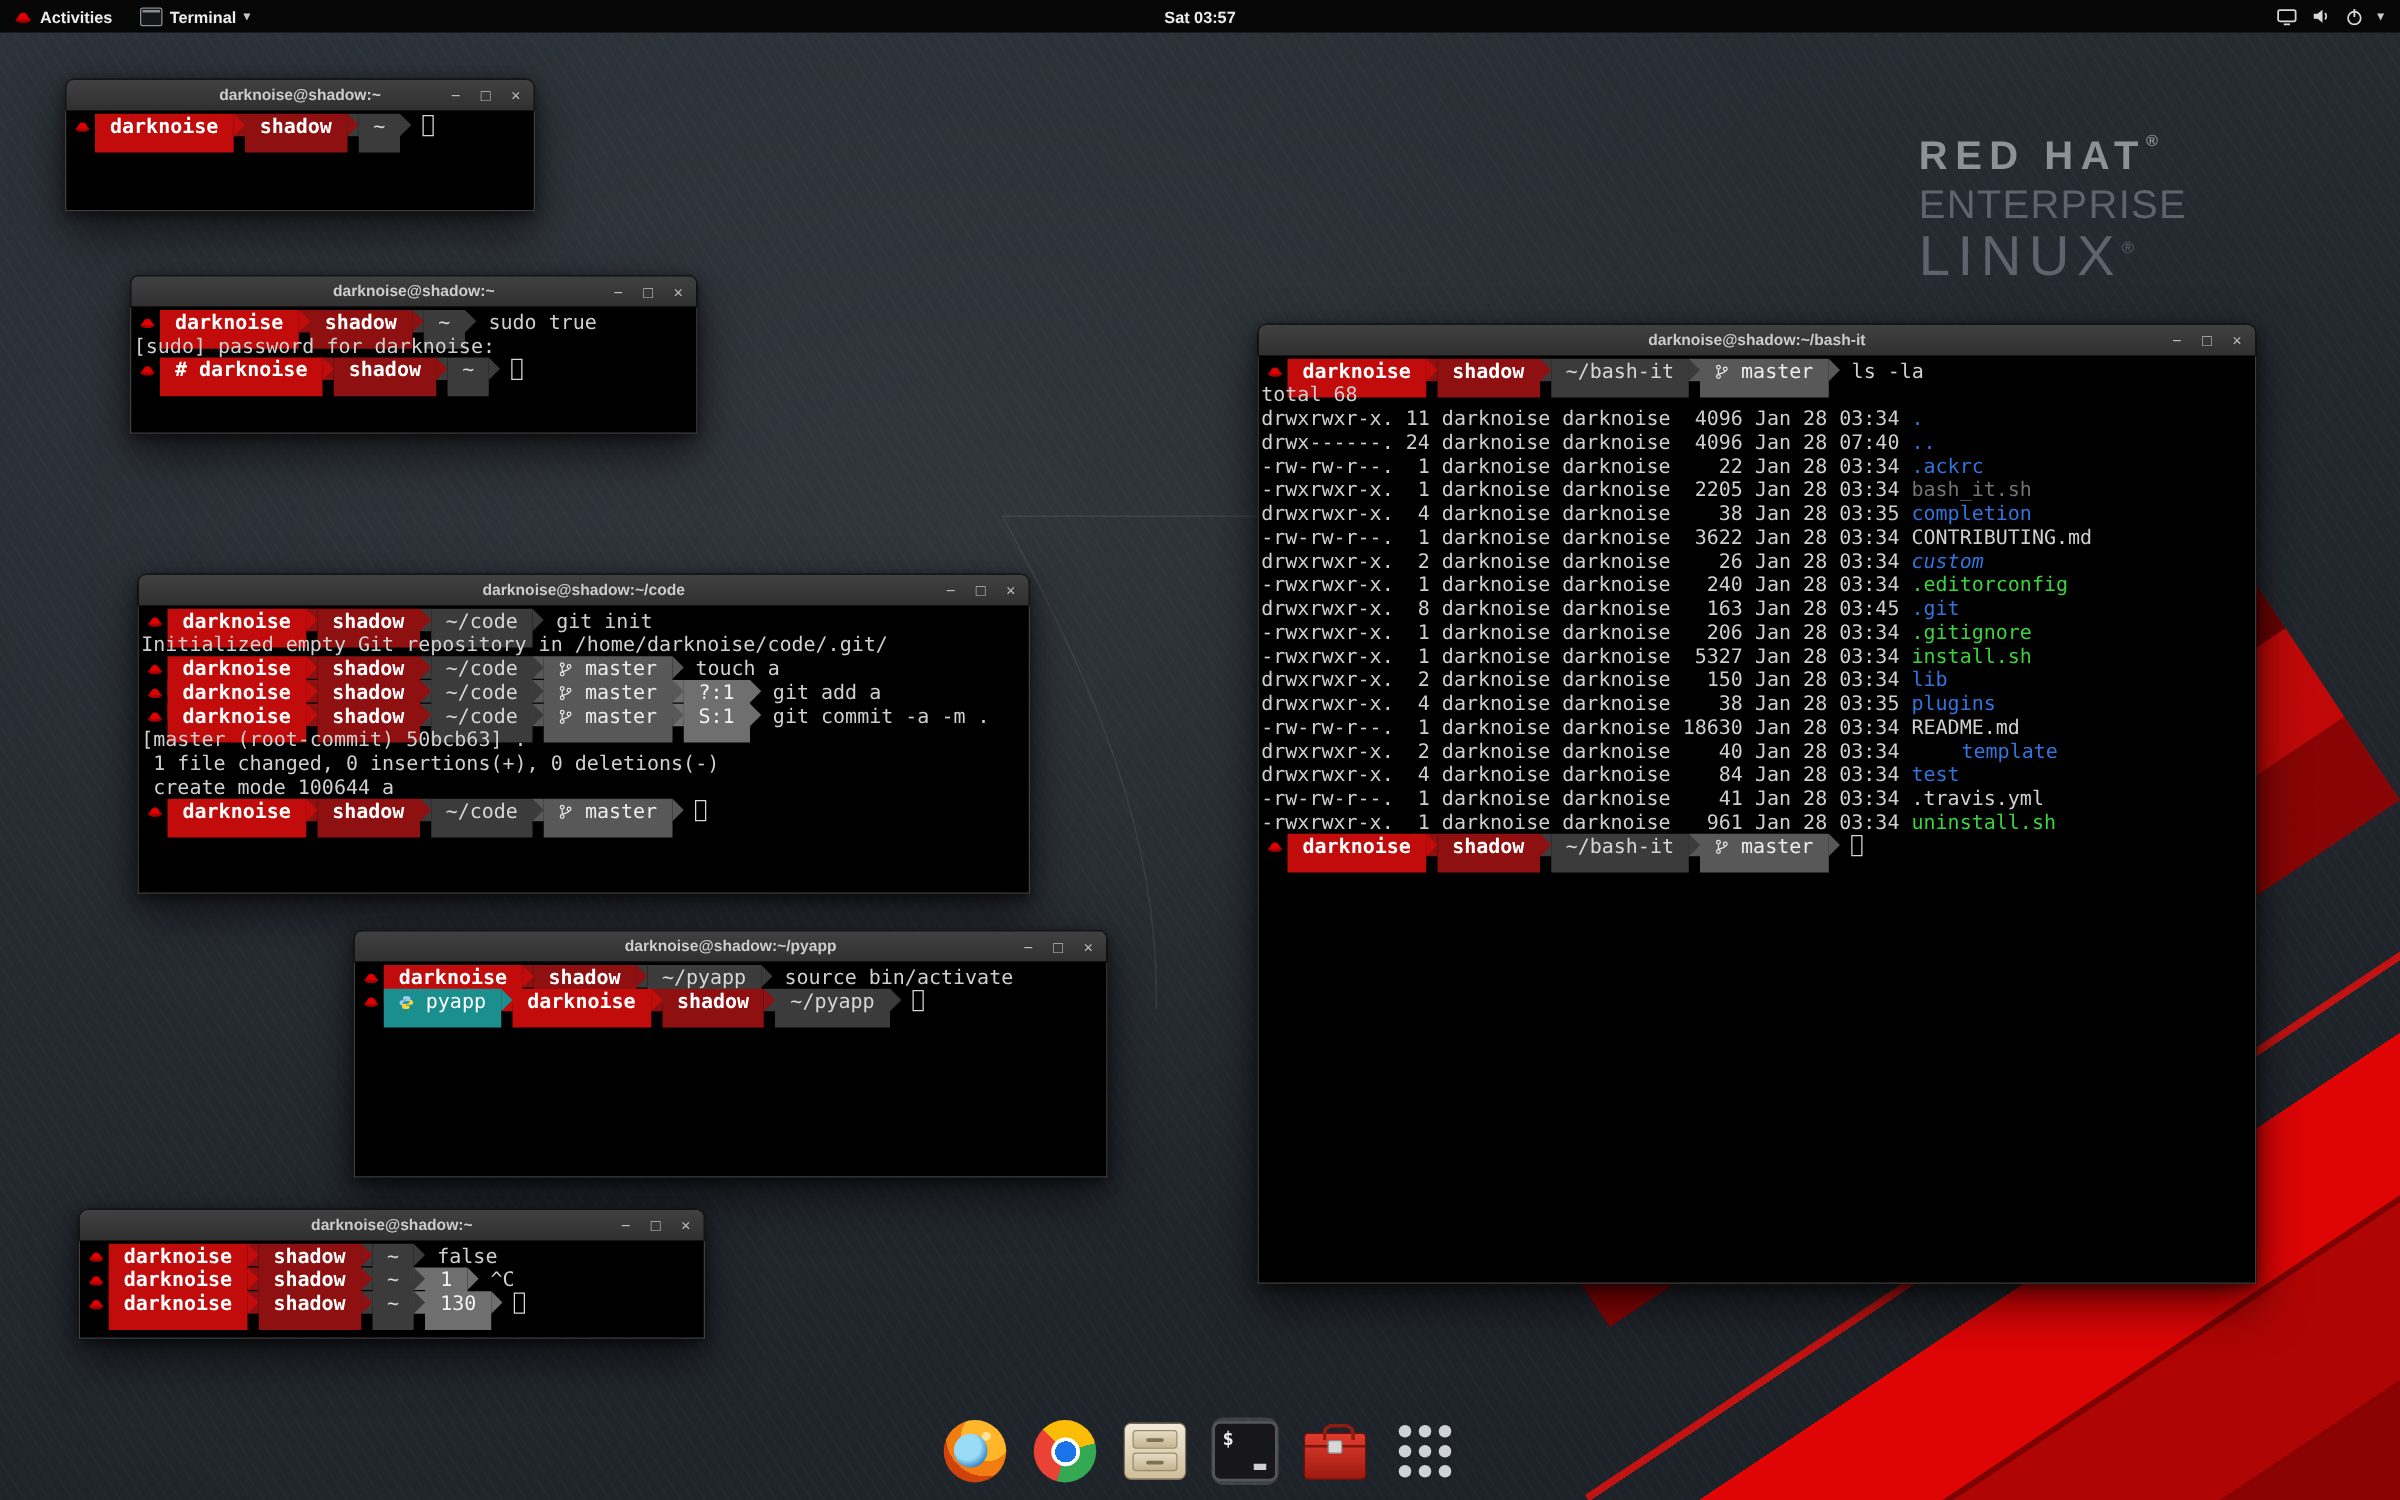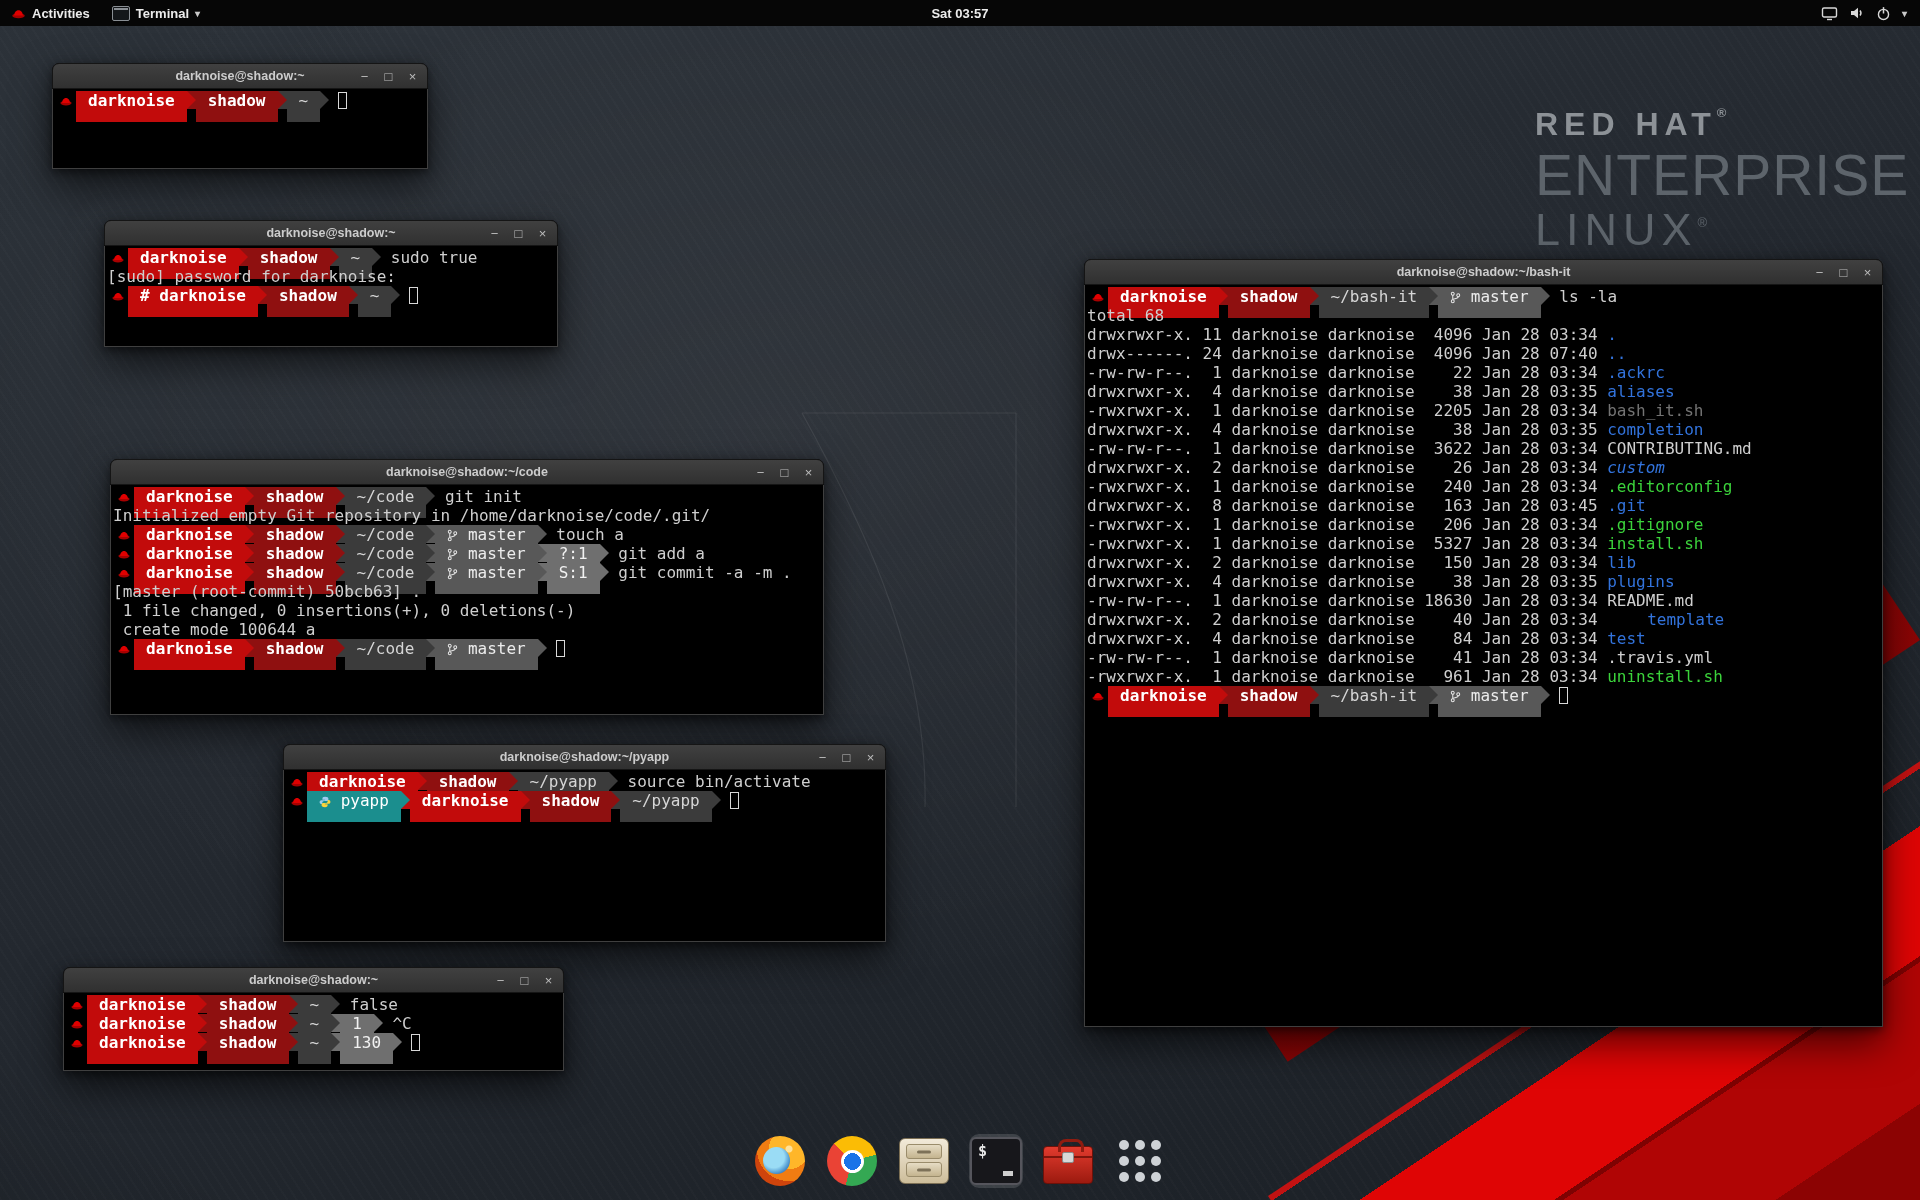--- a/index.html
+++ b/index.html
@@ -19,21 +19,21 @@
       background:linear-gradient(to bottom,#8e0303 0 80px,#c90707 80px 165px,#6d0101 165px 260px);opacity:.95;}
   .r1{left:1268px;top:1196px;width:1750px;height:950px;transform:rotate(-33.7deg);
       background:linear-gradient(to bottom,
         #c21212 0 6px, rgba(0,0,0,0) 6px 54px,
         #df0505 54px 162px, #7e0202 162px 167px,
         #b00505 167px 285px, #8c0303 285px 430px,
         #6a0101 430px 640px, #9c0404 640px 950px);}
   .wall-lines{position:absolute;left:0;top:0;z-index:1;}
   .brand{position:absolute;left:1535px;top:106px;z-index:2;line-height:1;}
   .brand-l1{font-size:32px;font-weight:bold;letter-spacing:6px;color:#8d9297;}
-  .brand-l2{font-size:57px;font-weight:normal;letter-spacing:1px;color:#5d646b;margin-top:7px;}
+  .brand-l2{font-size:32px;font-weight:normal;letter-spacing:1px;color:#5d646b;margin-top:7px;}
   .brand-l3{font-size:45px;font-weight:normal;letter-spacing:6px;color:#5d646b;margin-top:3px;}
   .reg{font-size:13px;vertical-align:18px;letter-spacing:0;color:inherit;}
   
   .topbar{position:absolute;top:0;left:0;right:0;height:26px;background:#060606;z-index:100;
           display:flex;align-items:center;color:#ececec;font-size:13px;font-weight:bold;}
   .tb-item{display:flex;align-items:center;gap:6px;height:100%;padding:0 11px;}
   .tb-clock{position:absolute;left:50%;transform:translateX(-50%);}
   .tb-right{margin-left:auto;display:flex;align-items:center;gap:11px;padding:0 13px;height:100%;}
   .caret{font-size:10px;color:#c9c9c9;}
   .mini-term{width:16px;height:13px;background:#14171a;border:1px solid #8a8f94;border-radius:2px;position:relative;}
@@ -278,21 +278,21 @@
             <ellipse cx="8" cy="10.4" rx="6.4" ry="2.6" fill="#a80000"></ellipse>
             <path d="M3.6 10.2 C3.6 6.2 6.1 4.6 8 4.6 C9.9 4.6 12.4 6.2 12.4 10.2 Z" fill="#e00000"></path>
           </svg></span><span class="pseg" style="background: rgb(194, 11, 11); color: rgb(255, 255, 255); font-weight: bold;">darknoise</span><span class="parrow" style="border-left-color: rgb(194, 11, 11); background-color: rgb(143, 16, 16);"></span><span class="pseg" style="background: rgb(143, 16, 16); color: rgb(255, 255, 255); font-weight: bold;">shadow</span><span class="parrow" style="border-left-color: rgb(143, 16, 16); background-color: rgb(59, 59, 59);"></span><span class="pseg" style="background: rgb(59, 59, 59); color: rgb(214, 214, 214);">~</span><span class="parrow" style="border-left-color: rgb(59, 59, 59); background-color: rgb(111, 111, 111);"></span><span class="pseg" style="background: rgb(111, 111, 111); color: rgb(242, 242, 242);">1</span><span class="parrow" style="border-left-color: rgb(111, 111, 111); background-color: transparent;"></span><span class="ptext"> ^C</span></div>
       <div class="tline"><span class="hat-ic"><svg width="14" height="14" viewBox="0 0 16 16">
             <ellipse cx="8" cy="10.4" rx="6.4" ry="2.6" fill="#a80000"></ellipse>
             <path d="M3.6 10.2 C3.6 6.2 6.1 4.6 8 4.6 C9.9 4.6 12.4 6.2 12.4 10.2 Z" fill="#e00000"></path>
           </svg></span><span class="pseg" style="background: rgb(194, 11, 11); color: rgb(255, 255, 255); font-weight: bold;">darknoise</span><span class="parrow" style="border-left-color: rgb(194, 11, 11); background-color: rgb(143, 16, 16);"></span><span class="pseg" style="background: rgb(143, 16, 16); color: rgb(255, 255, 255); font-weight: bold;">shadow</span><span class="parrow" style="border-left-color: rgb(143, 16, 16); background-color: rgb(59, 59, 59);"></span><span class="pseg" style="background: rgb(59, 59, 59); color: rgb(214, 214, 214);">~</span><span class="parrow" style="border-left-color: rgb(59, 59, 59); background-color: rgb(111, 111, 111);"></span><span class="pseg" style="background: rgb(111, 111, 111); color: rgb(242, 242, 242);">130</span><span class="parrow" style="border-left-color: rgb(111, 111, 111); background-color: transparent;"></span><span class="cursor"></span></div>
     </div>
 </div>
 
-<div class="window" style="left:1084px;top:259px;width:799px;height:768px;z-index:30;">
+<div class="window" style="left:1006px;top:259px;width:799px;height:768px;z-index:30;">
   <div class="titlebar">
     <span class="title">darknoise@shadow:~/bash-it</span>
     <span class="controls">
       <span class="wbtn">−</span>
       <span class="wbtn">□</span>
       <span class="wbtn">×</span>
     </span>
   </div>
   <div class="term-body">
       <div class="tline"><span class="hat-ic"><svg width="14" height="14" viewBox="0 0 16 16">
@@ -301,21 +301,20 @@
           </svg></span><span class="pseg" style="background: rgb(194, 11, 11); color: rgb(255, 255, 255); font-weight: bold;">darknoise</span><span class="parrow" style="border-left-color: rgb(194, 11, 11); background-color: rgb(143, 16, 16);"></span><span class="pseg" style="background: rgb(143, 16, 16); color: rgb(255, 255, 255); font-weight: bold;">shadow</span><span class="parrow" style="border-left-color: rgb(143, 16, 16); background-color: rgb(59, 59, 59);"></span><span class="pseg" style="background: rgb(59, 59, 59); color: rgb(214, 214, 214);">~/bash-it</span><span class="parrow" style="border-left-color: rgb(59, 59, 59); background-color: rgb(88, 88, 88);"></span><span class="pseg" style="background: rgb(88, 88, 88); color: rgb(236, 236, 236);"><svg width="11" height="13" viewBox="0 0 12 14">
             <circle cx="3" cy="3" r="1.6" fill="none" stroke="#e8e8e8" stroke-width="1.1"></circle>
             <circle cx="3" cy="11" r="1.6" fill="none" stroke="#e8e8e8" stroke-width="1.1"></circle>
             <circle cx="9" cy="4.5" r="1.6" fill="none" stroke="#e8e8e8" stroke-width="1.1"></circle>
             <path d="M3 4.6 L3 9.4 M9 6.1 C9 8.6 3.4 7.9 3 9.4" fill="none" stroke="#e8e8e8" stroke-width="1.1"></path>
           </svg> master</span><span class="parrow" style="border-left-color: rgb(88, 88, 88); background-color: transparent;"></span><span class="ptext"> ls -la</span></div>
       <div class="tline"><span class="ptext">total 68</span></div>
       <div class="tline"><span class="ptext">drwxrwxr-x. 11 darknoise darknoise  4096 Jan 28 03:34 </span><span class="ptext" style="color: rgb(50, 115, 220);">.</span></div>
       <div class="tline"><span class="ptext">drwx------. 24 darknoise darknoise  4096 Jan 28 07:40 </span><span class="ptext" style="color: rgb(50, 115, 220);">..</span></div>
       <div class="tline"><span class="ptext">-rw-rw-r--.  1 darknoise darknoise    22 Jan 28 03:34 </span><span class="ptext" style="color: rgb(50, 115, 220);">.ackrc</span></div>
-      <div class="tline"><span class="ptext">drwxrwxr-x.  4 darknoise darknoise    38 Jan 28 03:35 </span><span class="ptext" style="color: rgb(50, 115, 220);">aliases</span></div>
       <div class="tline"><span class="ptext">-rwxrwxr-x.  1 darknoise darknoise  2205 Jan 28 03:34 </span><span class="ptext" style="color: #737373;">bash_it.sh</span></div>
       <div class="tline"><span class="ptext">drwxrwxr-x.  4 darknoise darknoise    38 Jan 28 03:35 </span><span class="ptext" style="color: rgb(50, 115, 220);">completion</span></div>
       <div class="tline"><span class="ptext">-rw-rw-r--.  1 darknoise darknoise  3622 Jan 28 03:34 </span><span class="ptext">CONTRIBUTING.md</span></div>
       <div class="tline"><span class="ptext">drwxrwxr-x.  2 darknoise darknoise    26 Jan 28 03:34 </span><span class="ptext" style="color: rgb(50, 115, 220); font-style: italic;">custom</span></div>
       <div class="tline"><span class="ptext">-rwxrwxr-x.  1 darknoise darknoise   240 Jan 28 03:34 </span><span class="ptext" style="color: rgb(59, 211, 59);">.editorconfig</span></div>
       <div class="tline"><span class="ptext">drwxrwxr-x.  8 darknoise darknoise   163 Jan 28 03:45 </span><span class="ptext" style="color: rgb(50, 115, 220);">.git</span></div>
       <div class="tline"><span class="ptext">-rwxrwxr-x.  1 darknoise darknoise   206 Jan 28 03:34 </span><span class="ptext" style="color: rgb(59, 211, 59);">.gitignore</span></div>
       <div class="tline"><span class="ptext">-rwxrwxr-x.  1 darknoise darknoise  5327 Jan 28 03:34 </span><span class="ptext" style="color: rgb(59, 211, 59);">install.sh</span></div>
       <div class="tline"><span class="ptext">drwxrwxr-x.  2 darknoise darknoise   150 Jan 28 03:34 </span><span class="ptext" style="color: rgb(50, 115, 220);">lib</span></div>
       <div class="tline"><span class="ptext">drwxrwxr-x.  4 darknoise darknoise    38 Jan 28 03:35 </span><span class="ptext" style="color: rgb(50, 115, 220);">plugins</span></div>

